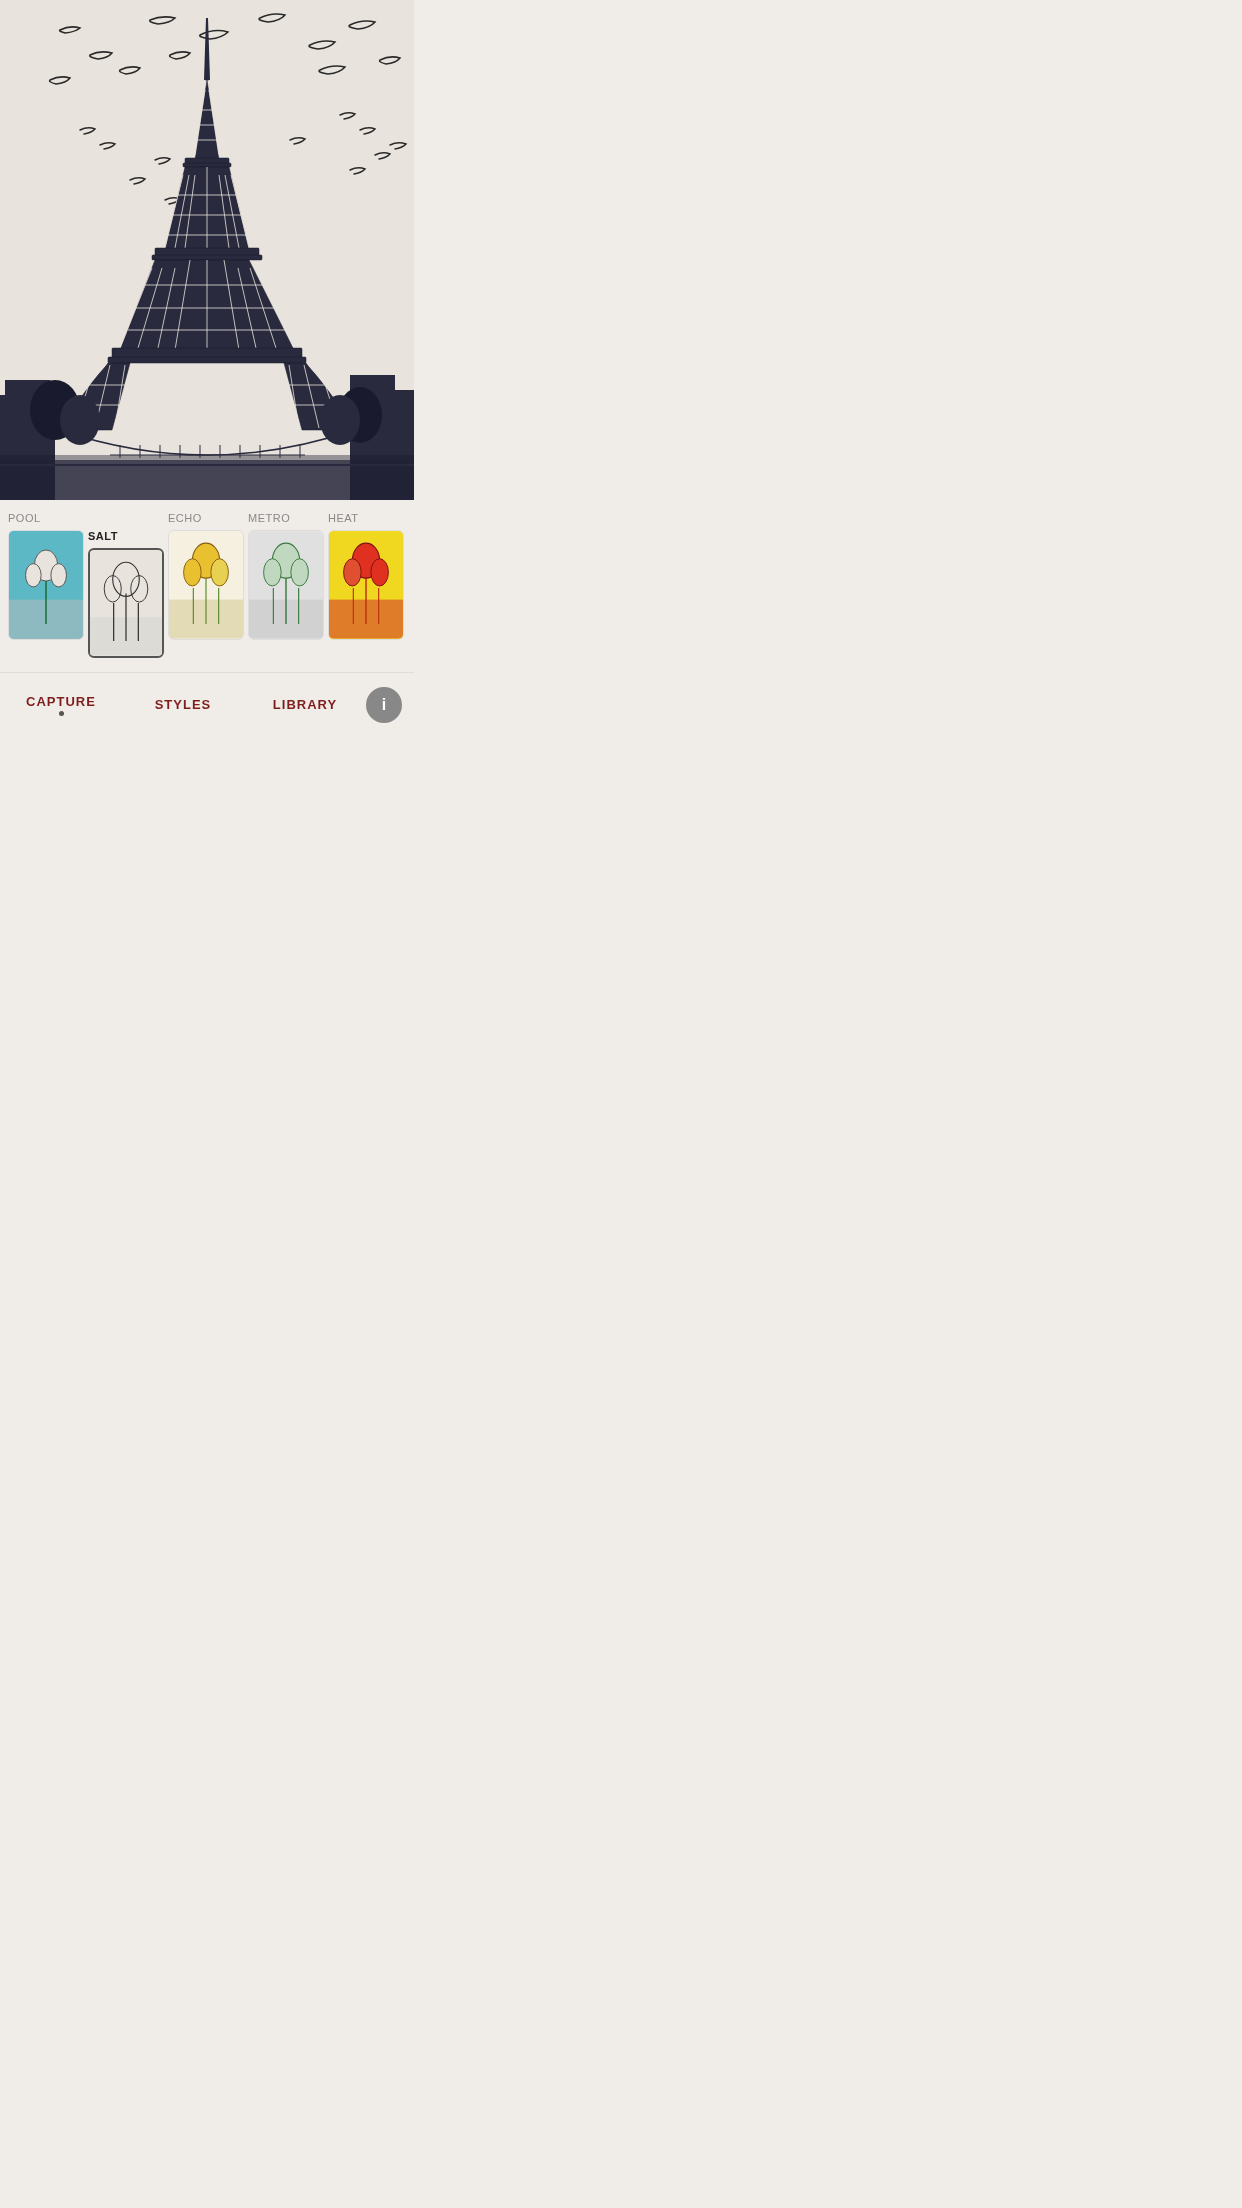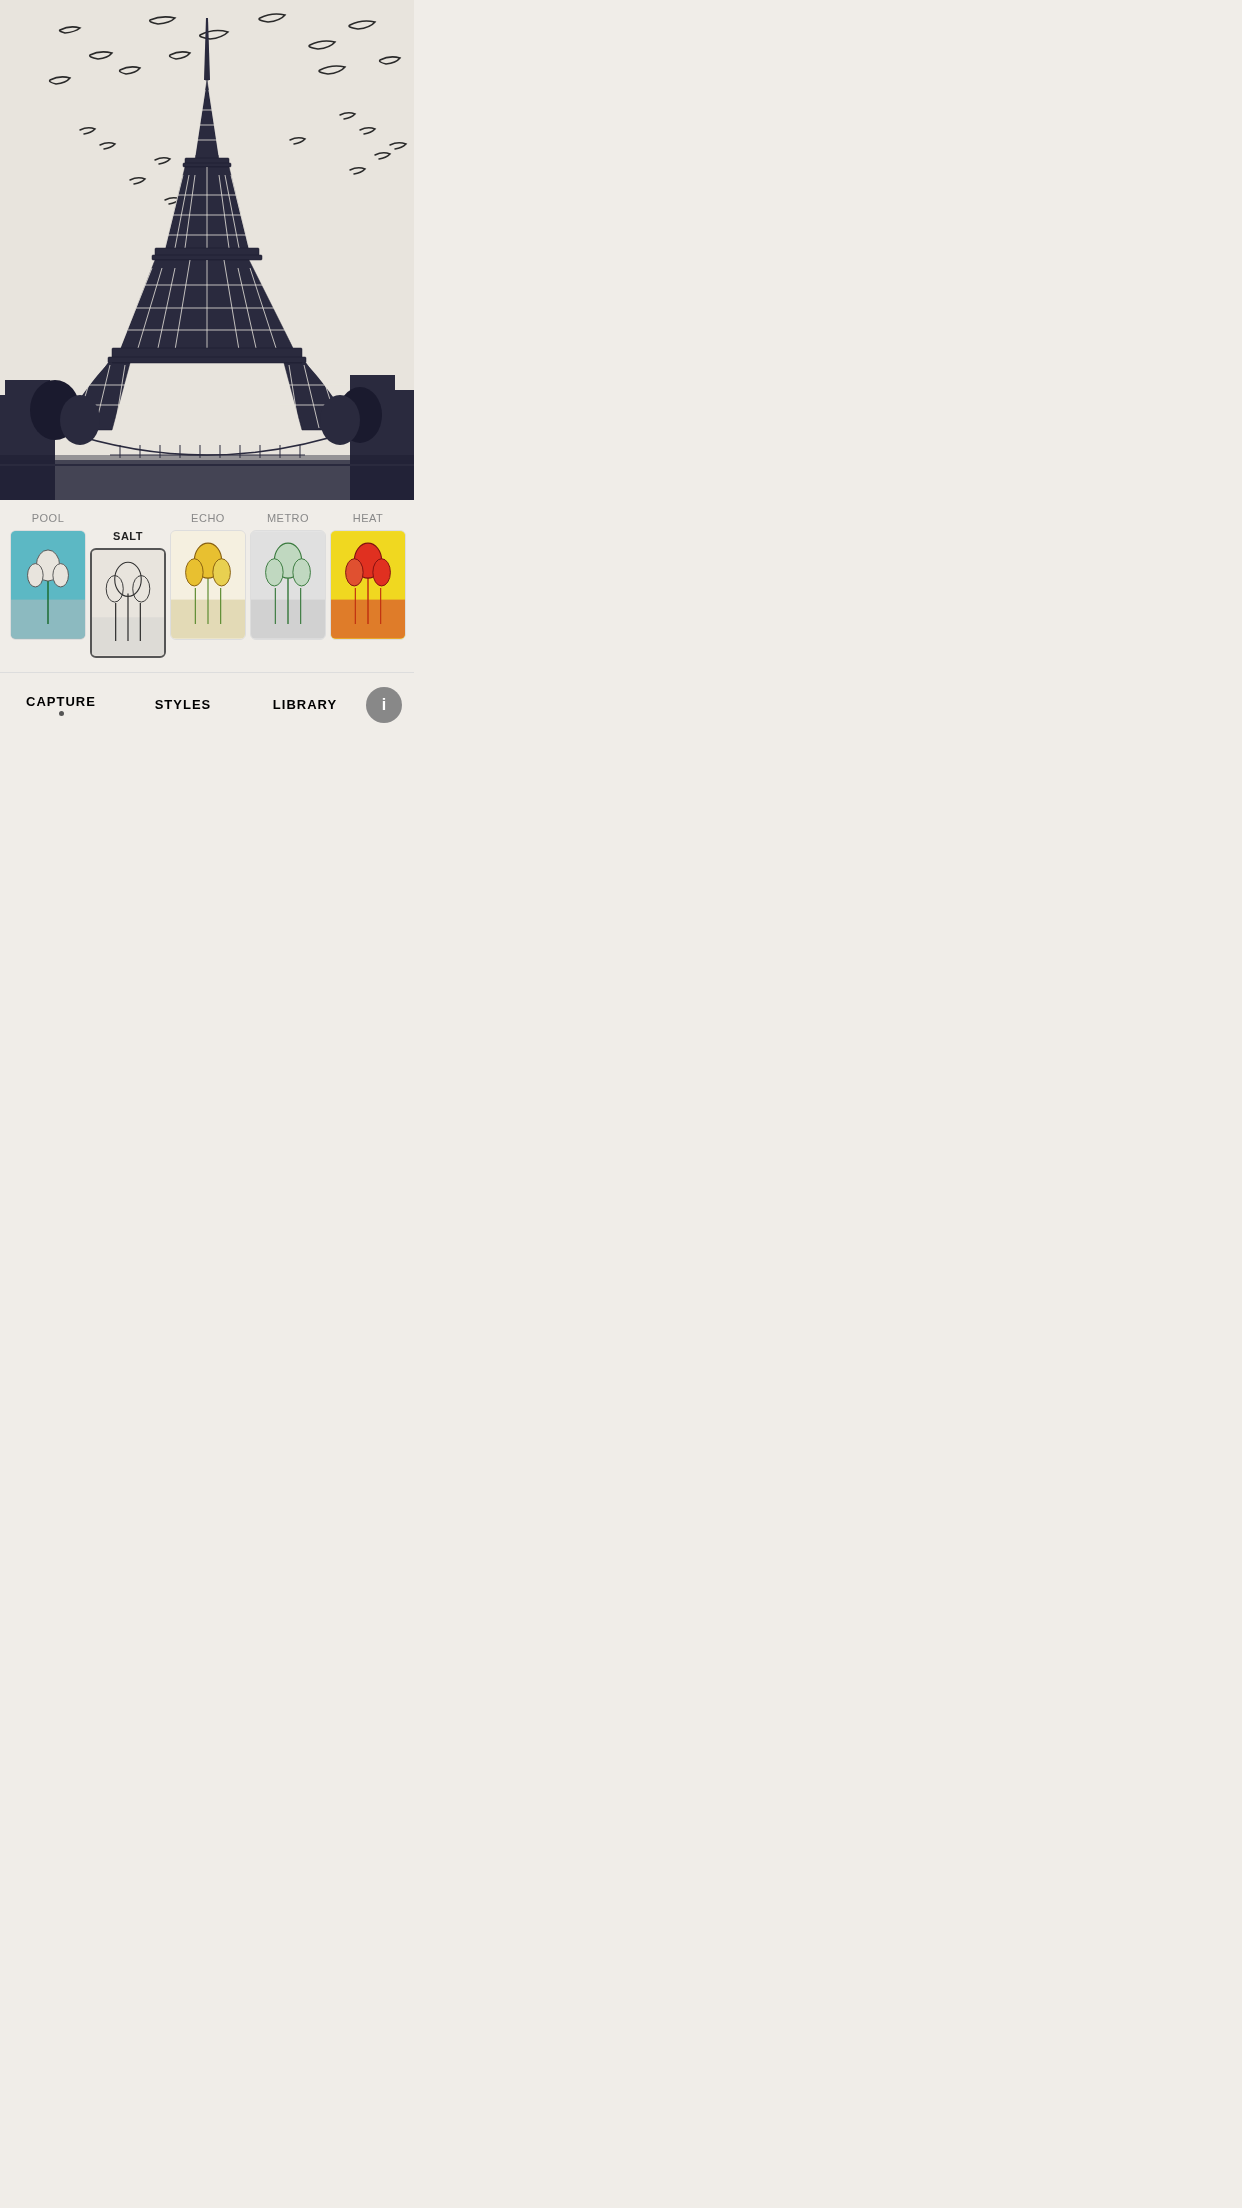--- a/index.html
+++ b/index.html
@@ -40,21 +40,21 @@
       display: flex;
       flex-direction: row;
       gap: 0;
       overflow: hidden;
       padding: 0 8px;
     }
 
     .style-item {
       display: flex;
       flex-direction: column;
-      align-items: center;
+      align-items: flex-start;
       flex: 0 0 80px;
       cursor: pointer;
     }
 
     .style-label {
       font-size: 11px;
       color: #888;
       margin-bottom: 6px;
       letter-spacing: 0.5px;
       text-transform: uppercase;
@@ -104,21 +104,21 @@
       flex-direction: column;
       align-items: center;
       gap: 2px;
       cursor: pointer;
       flex: 1;
     }
 
     .nav-label {
       font-size: 13px;
       font-weight: bold;
-      color: #000000;
+      color: #7f1d1d;
       letter-spacing: 1px;
       text-transform: uppercase;
     }
 
     .nav-dot {
       width: 5px;
       height: 5px;
       border-radius: 50%;
       background: #555;
       display: none;

